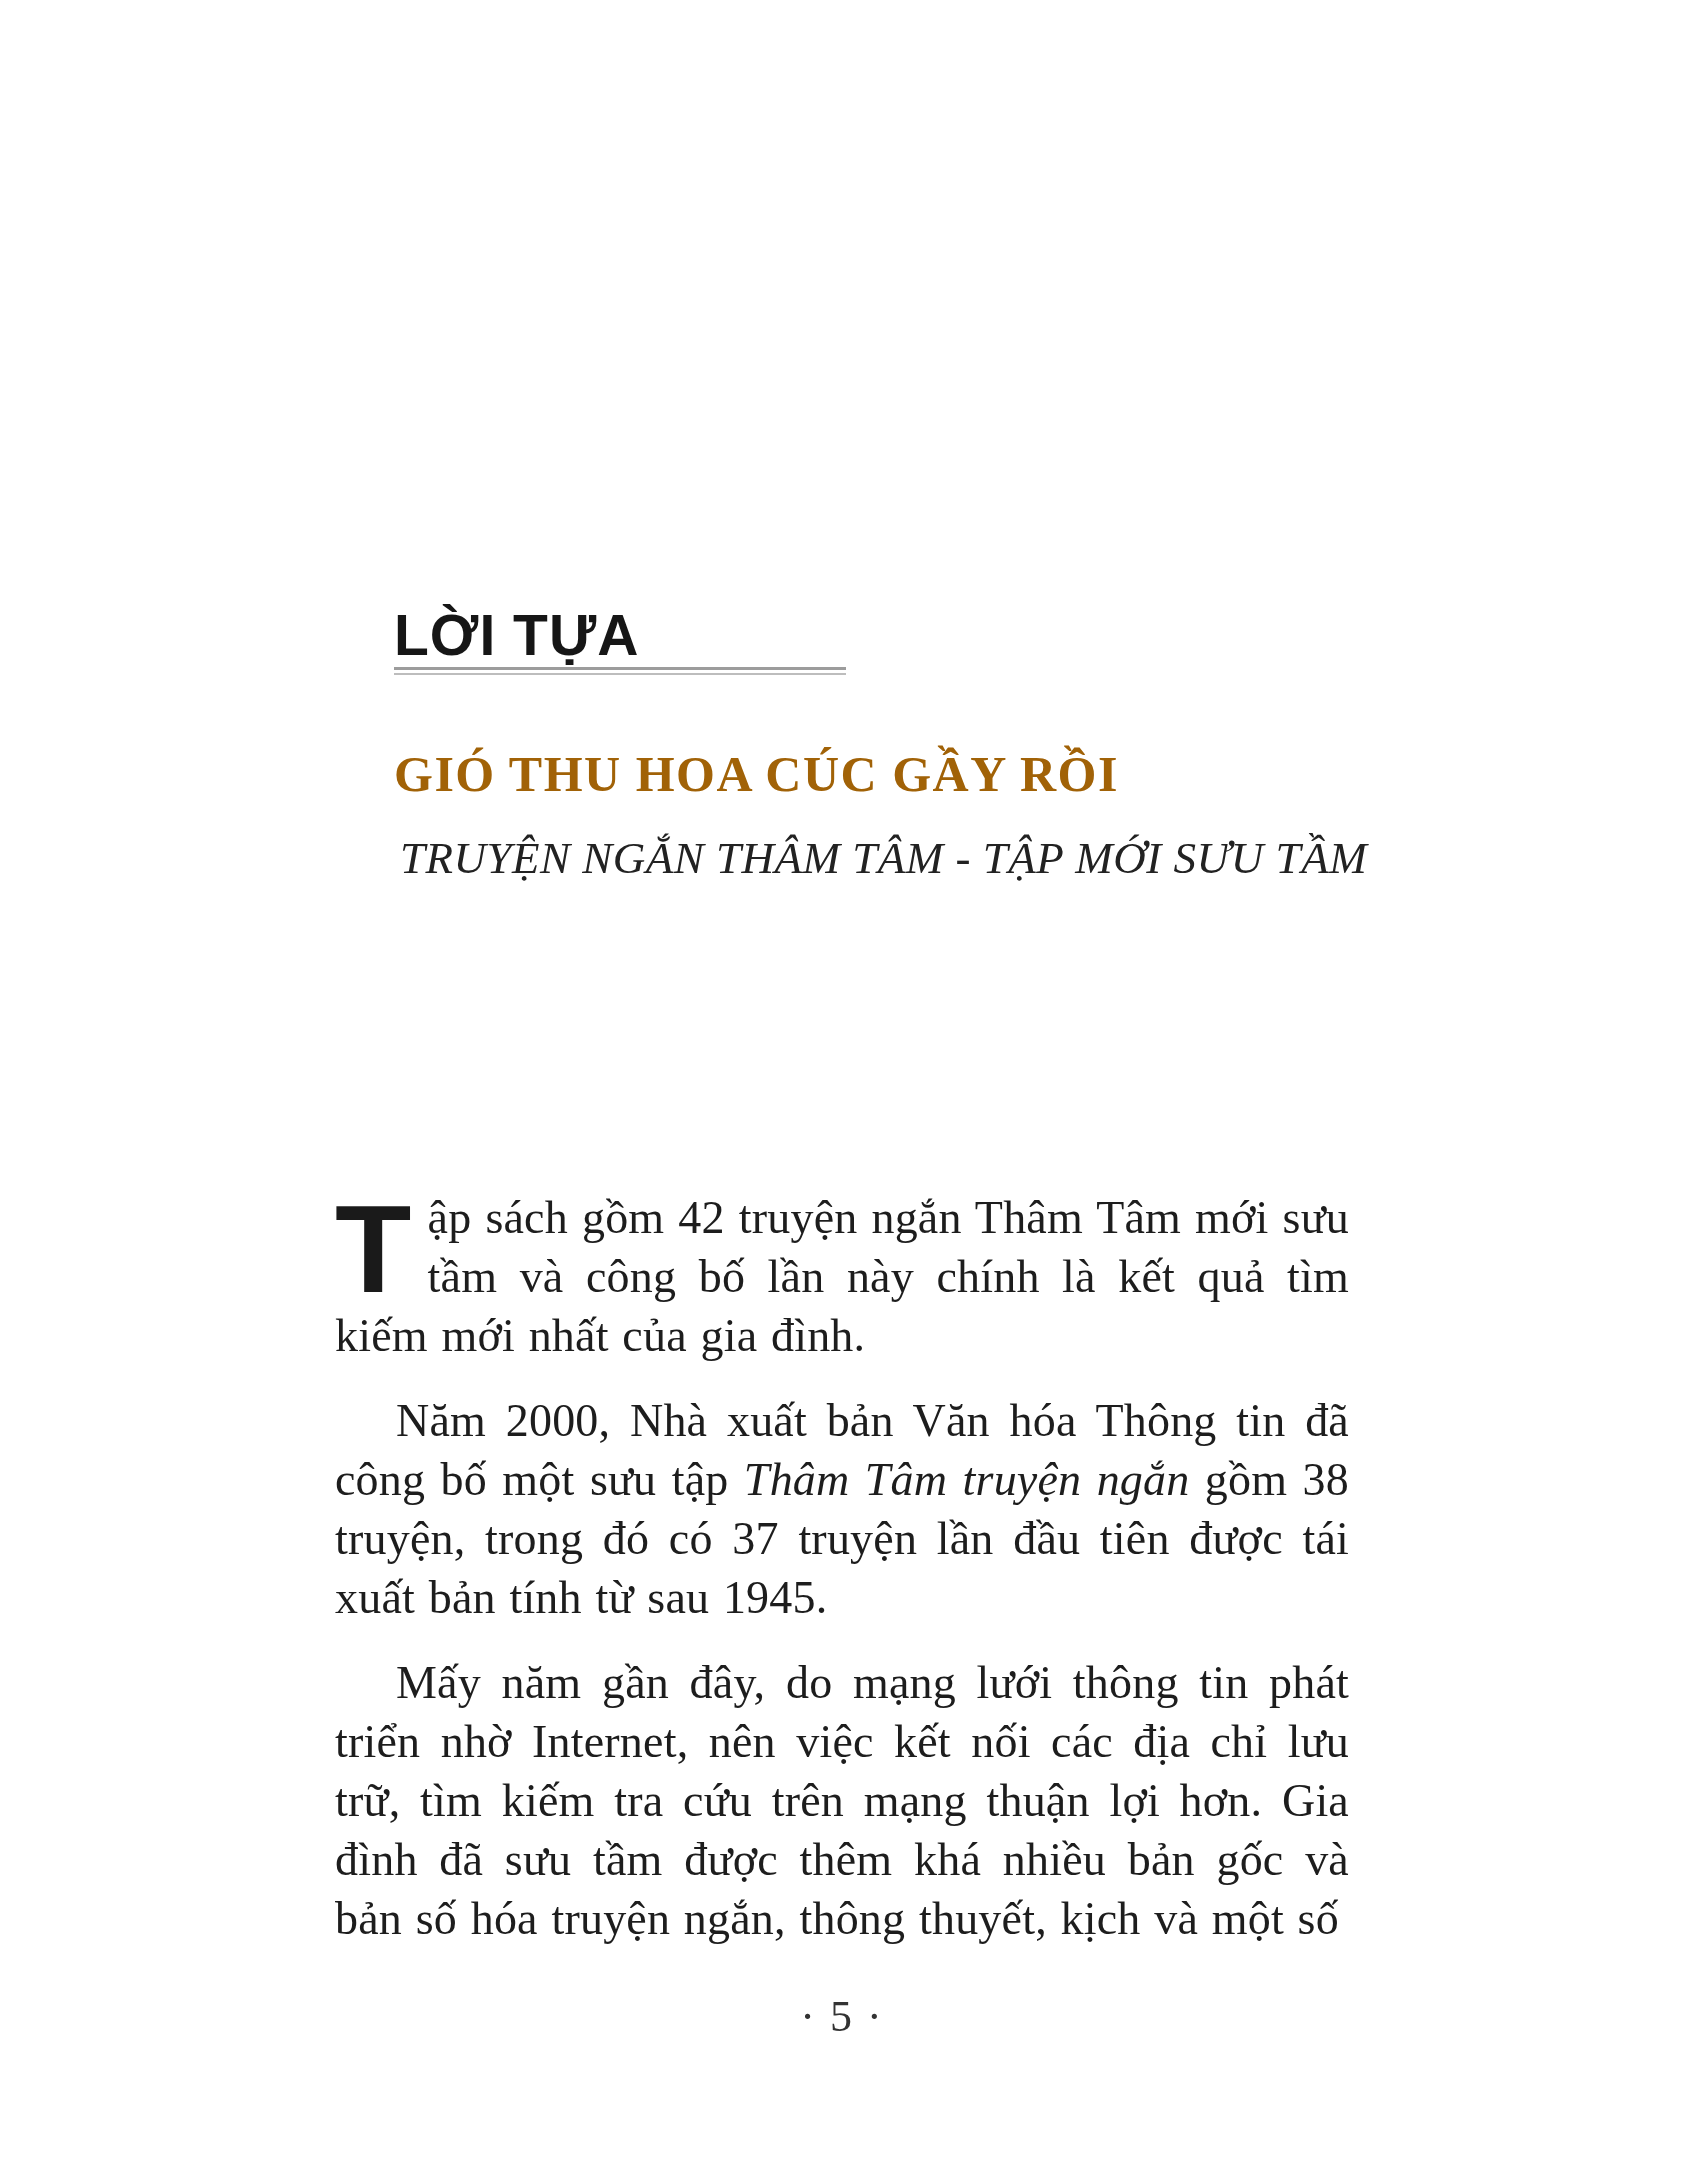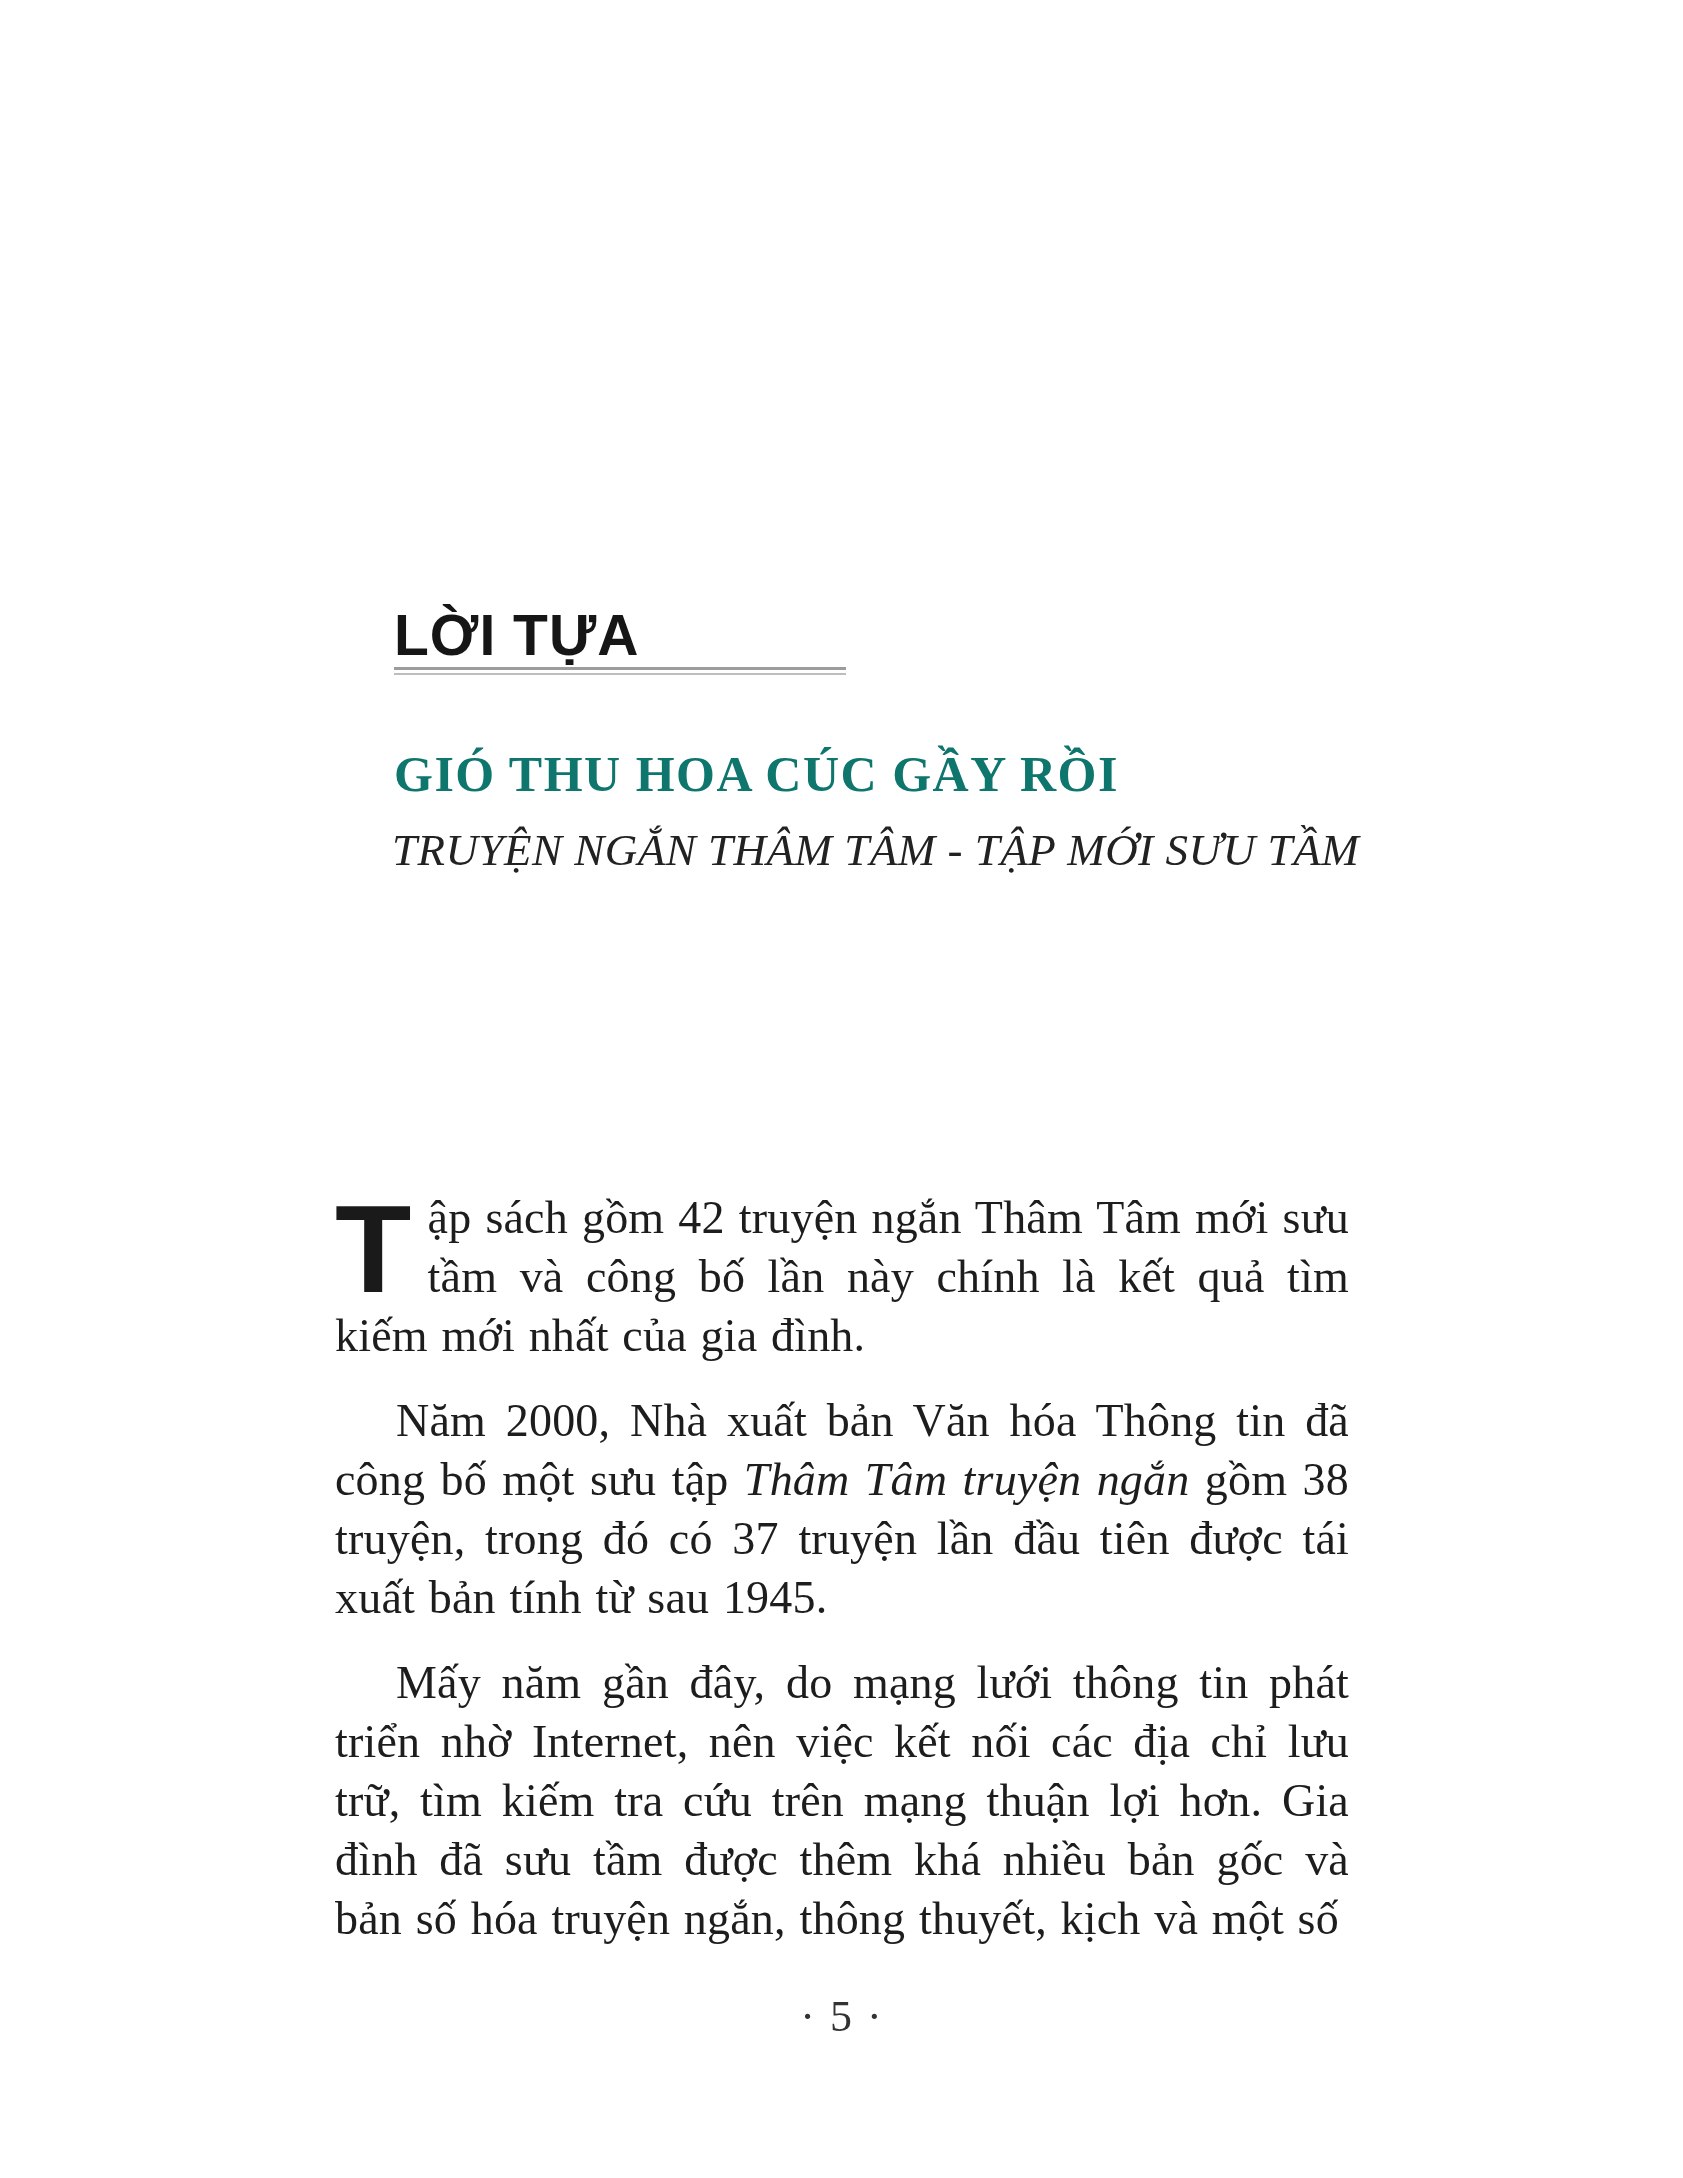--- a/index.html
+++ b/index.html
@@ -19,24 +19,24 @@
   }
   .title-divider{
     position:absolute;left:394px;top:667px;width:452px;height:3px;
     border-top:3px solid #9c9c9c;
     border-bottom:2px solid #bdbdbd;
   }
   .book-title{
     position:absolute;left:394px;top:749px;margin:0;
     font-family:"Liberation Serif","DejaVu Serif",serif;
     font-weight:700;font-size:50px;line-height:1;
-    letter-spacing:1.5px;color:#0f766e;
+    letter-spacing:1.5px;color:#a16207;
   }
   .book-subtitle{
-    position:absolute;left:392px;top:828px;margin:0;
+    position:absolute;left:392px;top:828px;margin:8px;
     font-family:"Liberation Serif","DejaVu Serif",serif;
     font-style:italic;font-weight:400;font-size:45px;line-height:1;
     letter-spacing:0.5px;color:#222222;
   }
   .body-text{
     position:absolute;left:335px;top:1188px;width:1014px;
     font-size:46px;line-height:59px;
     text-align:justify;text-justify:inter-word;
     letter-spacing:0.2px;word-spacing:2px;
     color:#1d1d1d;

